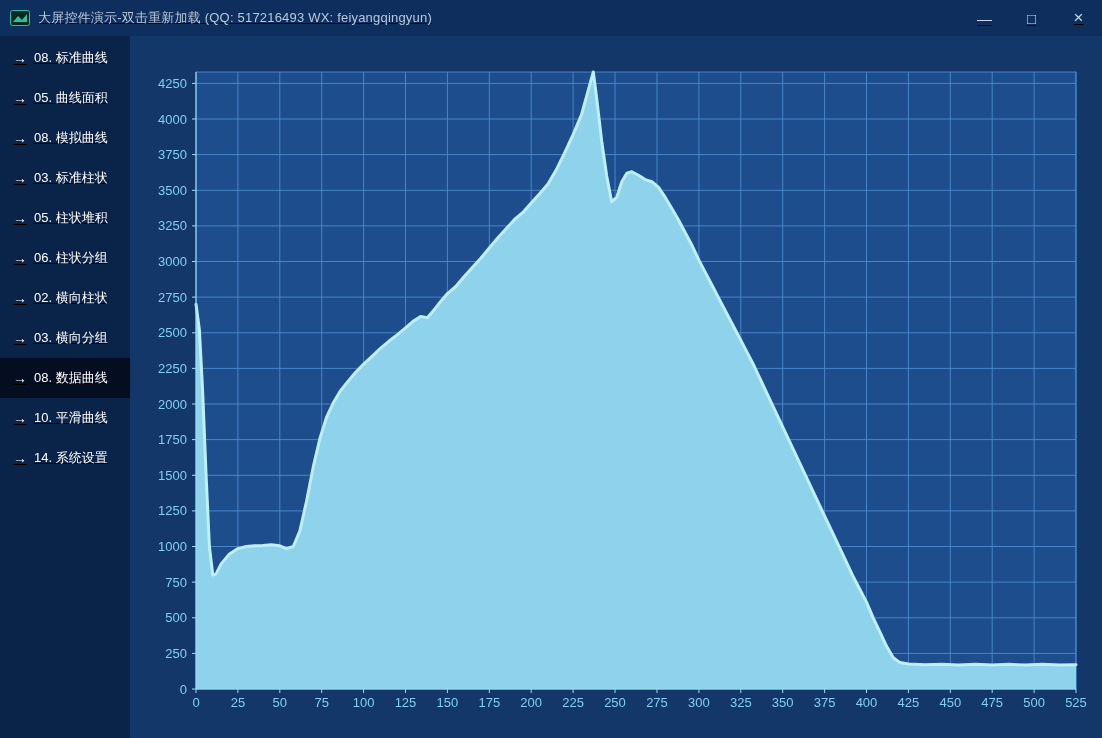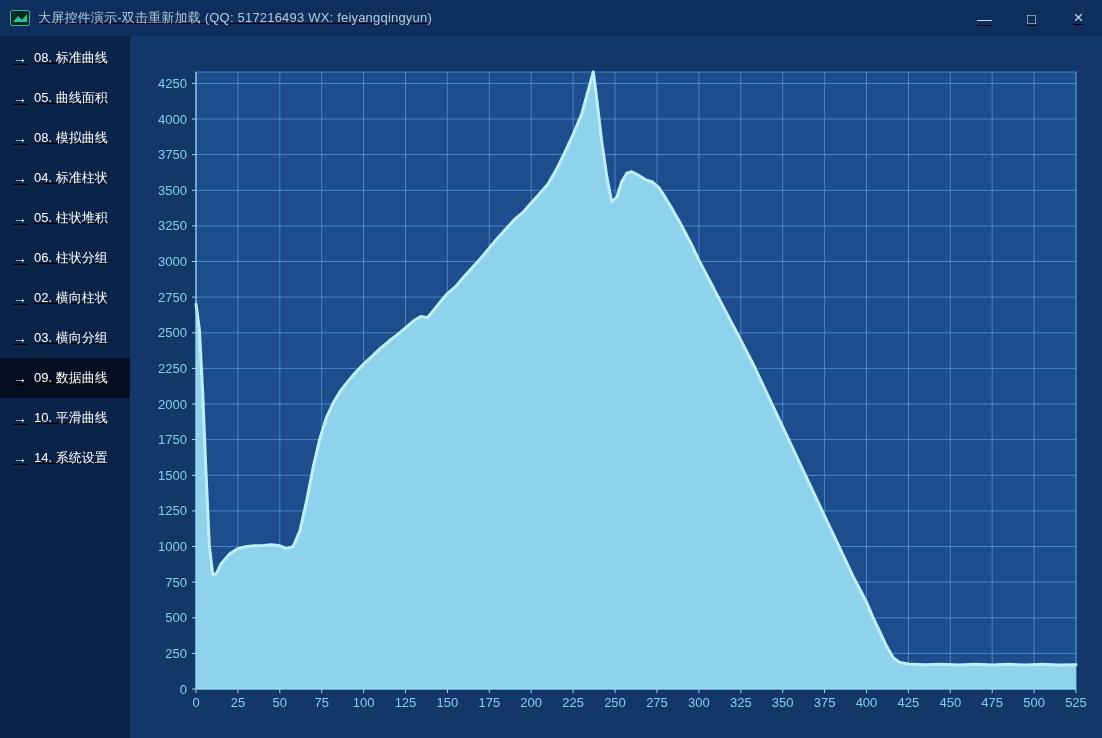--- a/index.html
+++ b/index.html
@@ -53,41 +53,41 @@
         <div class="side-item">
           <span class="arrow">→</span>
           <span>05. 曲线面积</span>
         </div>
         <div class="side-item">
           <span class="arrow">→</span>
           <span>08. 模拟曲线</span>
         </div>
         <div class="side-item">
           <span class="arrow">→</span>
-          <span>04. 标准柱状</span>
+          <span>03. 标准柱状</span>
         </div>
         <div class="side-item">
           <span class="arrow">→</span>
           <span>05. 柱状堆积</span>
         </div>
         <div class="side-item">
           <span class="arrow">→</span>
           <span>06. 柱状分组</span>
         </div>
         <div class="side-item">
           <span class="arrow">→</span>
           <span>02. 横向柱状</span>
         </div>
         <div class="side-item">
           <span class="arrow">→</span>
           <span>03. 横向分组</span>
         </div>
         <div class="side-item selected">
           <span class="arrow">→</span>
-          <span>09. 数据曲线</span>
+          <span>08. 数据曲线</span>
         </div>
         <div class="side-item">
           <span class="arrow">→</span>
           <span>10. 平滑曲线</span>
         </div>
         <div class="side-item">
           <span class="arrow">→</span>
           <span>14. 系统设置</span>
         </div>
       </nav>

